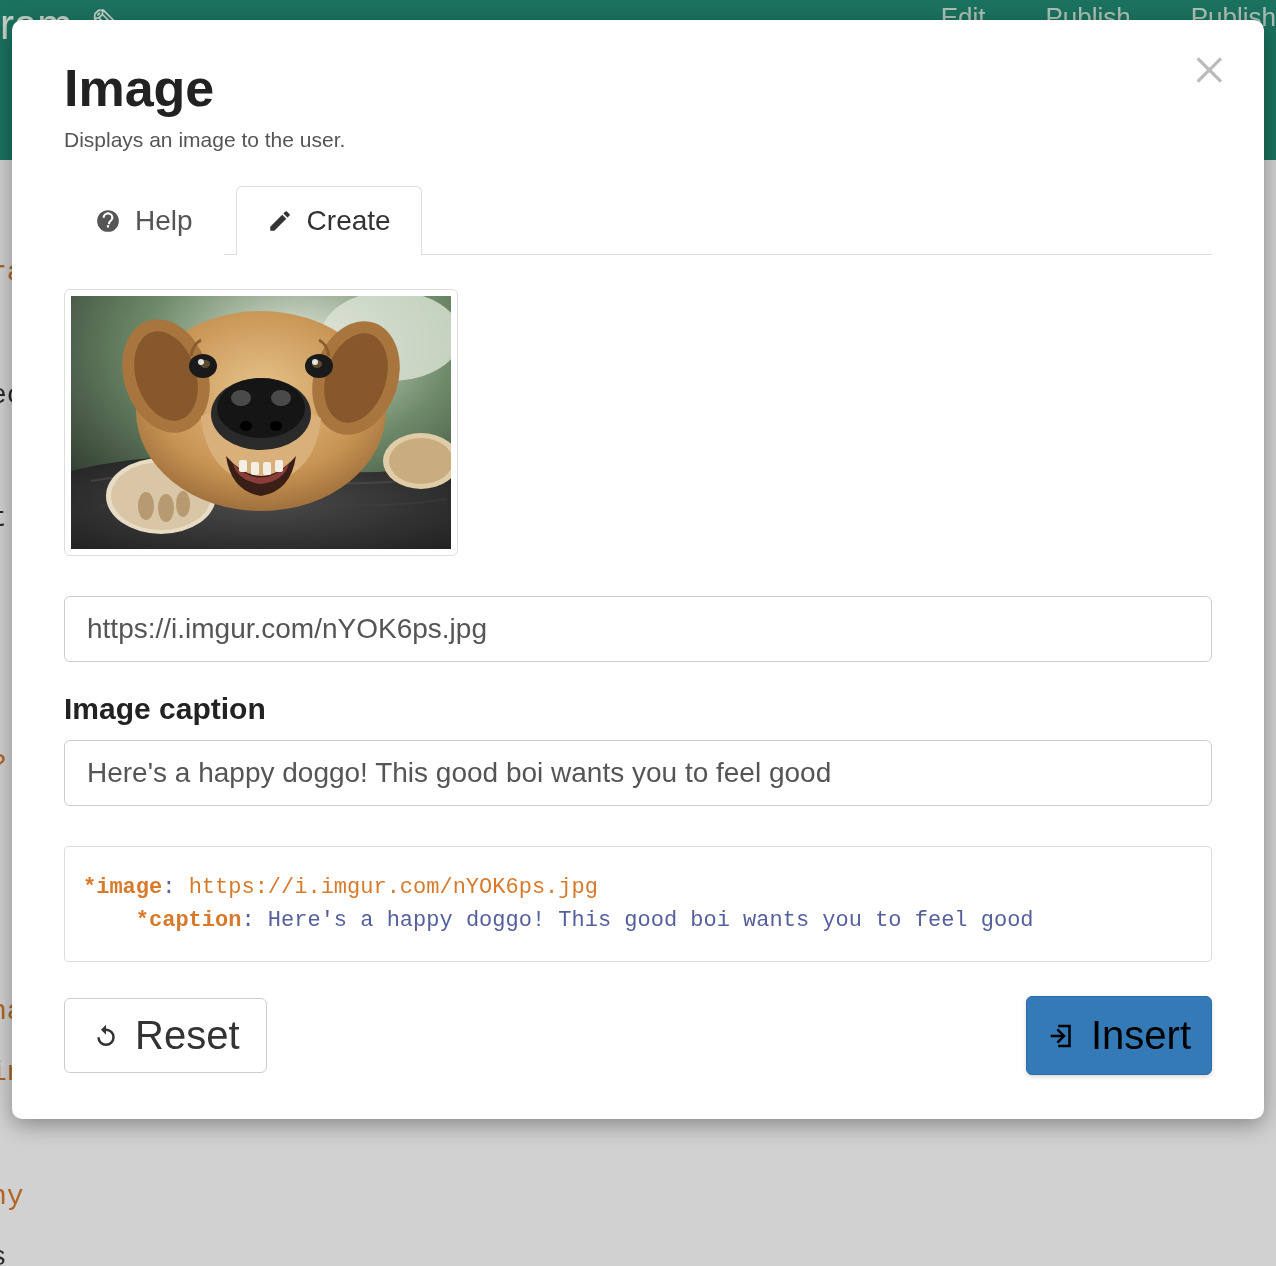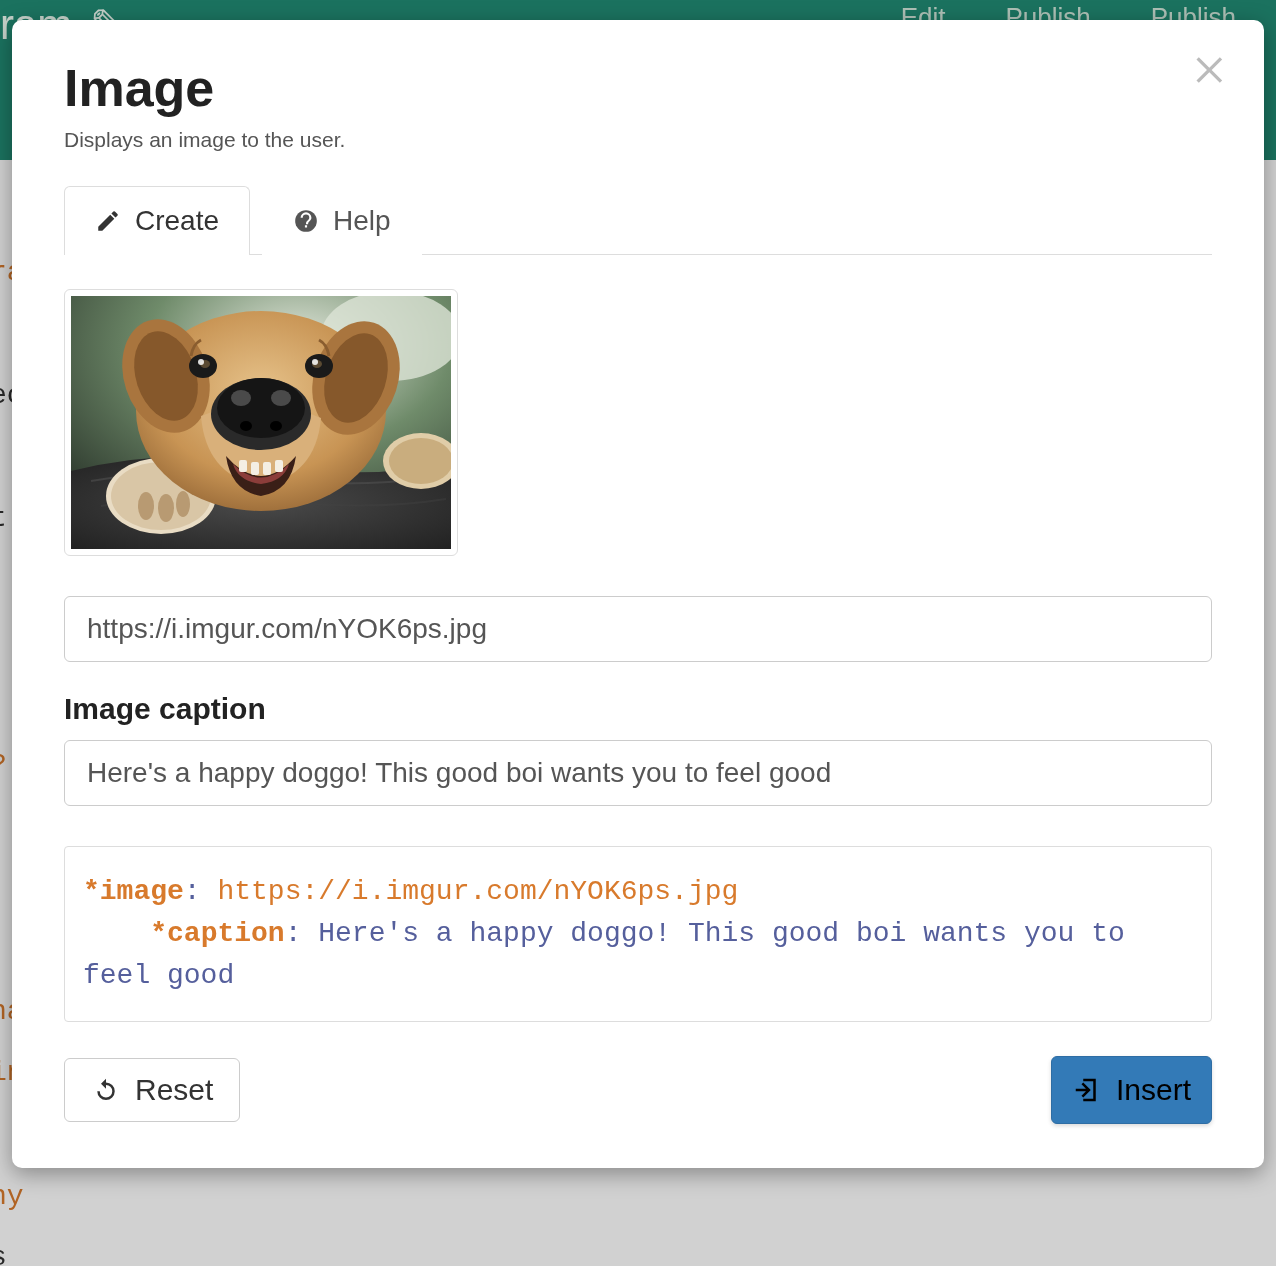--- a/index.html
+++ b/index.html
@@ -1,19 +1,19 @@
 <!DOCTYPE html>
 <html><head>
   <meta charset="utf-8">
   <style>
     * { margin: 0; padding: 0; box-sizing: border-box; }
     html, body { width: 1276px; height: 1266px; overflow: hidden; font-family: "Helvetica Neue", Helvetica, Arial, sans-serif; }
     .viewport { position: relative; width: 1276px; height: 1266px; }
     .bg { position: absolute; inset: 0; background: linear-gradient(to bottom, #218c74 0, #218c74 160px, #fff 160px, #fff 100%); }
-    .bg-nav { position: absolute; top: 0; left: 0; right: 0; height: 38px; display: flex; justify-content: flex-end; gap: 60px; padding-right: 40px; font-size: 26px; color: #e8f5e9; }
+    .bg-nav { position: absolute; top: 0; left: 0; right: 0; height: 38px; display: flex; justify-content: flex-end; gap: 60px; font-size: 26px; color: #e8f5e9; }
     .bg-nav span { opacity: 0.9; padding-top: 2px; }
     .bg-title { position: absolute; top: 0; left: 0; font-size: 42px; color: #f0fef5; font-weight: 500; padding-left: 0; }
     .bg-edit-icon { display: inline-block; margin-left: 6px; }
     .bg-code { position: absolute; top: 180px; left: -10px; font-family: Menlo, Monaco, Consolas, "Courier New", monospace; font-size: 28px; line-height: 2.2; color: #333; white-space: pre; }
     .bg-code .orange { color: #d87a2c; }
     .modal-backdrop { position: absolute; inset: 0; background: rgba(0,0,0,0.18); display: flex; align-items: flex-start; justify-content: center; padding-top: 20px; padding-bottom: 20px; }
     .modal { background: #fff; width: 1252px; border-radius: 10px; box-shadow: 0 6px 22px rgba(0,0,0,0.35); padding: 38px 52px 44px 52px; position: relative; }
     .close-x { position: absolute; top: 30px; right: 34px; width: 40px; height: 40px; color: #bbb; cursor: pointer; }
     .close-x svg { width: 100%; height: 100%; }
     .modal-title { font-size: 52px; font-weight: 700; color: #222; margin-bottom: 10px; }
@@ -23,27 +23,27 @@
     .tab.active { border-color: #ddd; color: #333; }
     .tab .icon { display: inline-flex; width: 26px; height: 26px; }
     .tab .icon svg { width: 100%; height: 100%; }
     .help-icon { width: 30px; height: 30px; }
     .preview-frame { display: inline-block; border: 1px solid #ddd; border-radius: 6px; padding: 6px; background: #fff; margin-bottom: 36px; }
     .preview-image { width: 380px; height: 253px; display: block; border-radius: 2px; }
     .preview-image svg { width: 100%; height: 100%; display: block; }
     .field-label { font-size: 30px; font-weight: 700; color: #222; margin-bottom: 14px; }
     .field-input { width: 100%; font-size: 28px; color: #555; padding: 16px 22px; border: 1px solid #ccc; border-radius: 6px; margin-bottom: 30px; background: #fff; outline: none; }
     .field-input::placeholder { color: #aaa; }
-    .code-preview { border: 1px solid #ddd; border-radius: 4px; padding: 24px 18px; font-family: Menlo, Monaco, Consolas, "Courier New", monospace; font-size: 28px; line-height: 1.5; background: #fff; margin-top: 10px; margin-bottom: 34px; white-space: pre-wrap; word-break: break-word; }
+    .code-preview { border: 1px solid #ddd; border-radius: 4px; padding: 24px 18px; font-family: Menlo, Monaco, Consolas, "Courier New", monospace; font-size: 22px; line-height: 1.5; background: #fff; margin-top: 10px; margin-bottom: 34px; white-space: pre-wrap; word-break: break-word; }
     .tk-key { color: #d87a2c; font-weight: 600; }
     .tk-colon { color: #555f9c; }
     .tk-val { color: #d87a2c; }
     .tk-caption-val { color: #555f9c; }
     .footer { display: flex; justify-content: space-between; align-items: center; }
-    .btn { display: inline-flex; align-items: center; gap: 14px; padding: 14px 26px; font-size: 30px; border-radius: 6px; cursor: pointer; border: 1px solid #ccc; background: #fff; color: #333; }
+    .btn { display: inline-flex; align-items: center; gap: 14px; padding: 14px 26px; font-size: 40px; border-radius: 6px; cursor: pointer; border: 1px solid #ccc; background: #fff; color: #333; }
     .btn .bicon { display: inline-flex; width: 30px; height: 30px; }
     .btn .bicon svg { width: 100%; height: 100%; }
     .btn-primary { background: #337ab7; border-color: #2e6da4; color: #000000; padding: 16px 20px; box-shadow: 0 2px 4px rgba(0,0,0,0.15); }
   </style>
 </head>
 <body>
 
 <div class="viewport">
   <div class="bg">
     <div class="bg-title">
@@ -83,36 +83,36 @@
     <div class="modal">
       <div class="close-x">
         <svg viewBox="0 0 24 24">
             <path fill="currentColor" d="M18.3 5.71 12 12l6.3 6.29-1.41 1.42L10.59 13.4l-6.3 6.3-1.41-1.42L9.17 12 2.88 5.71 4.29 4.29l6.3 6.3 6.3-6.3z" transform="translate(1 0)"></path>
           </svg>
       </div>
       <div class="modal-title">Image</div>
       <div class="modal-subtitle">Displays an image to the user.</div>
 
       <div class="tabs">
+        <div class="tab">
+          <span class="icon help-icon">
+            <svg viewBox="0 0 24 24">
+                <circle cx="12" cy="12" r="10" fill="currentColor"></circle>
+                <path fill="#fff" d="M11 18h2v-2h-2v2zm1-14a5 5 0 0 0-5 5h2a3 3 0 1 1 6 0c0 1.5-1 2-2 3-1 1-1 1.5-1 3h2c0-1 0-1.5 1-2.5 1-1 2-2 2-3.5a5 5 0 0 0-5-5z"></path>
+              </svg>
+          </span>
+          <span>Help</span>
+        </div>
         <div class="tab active">
           <span class="icon">
             <svg viewBox="0 0 24 24">
                 <path fill="currentColor" d="M3 17.25V21h3.75L17.81 9.94l-3.75-3.75L3 17.25zM20.71 7.04a1 1 0 0 0 0-1.41l-2.34-2.34a1 1 0 0 0-1.41 0l-1.83 1.83 3.75 3.75 1.83-1.83z"></path>
               </svg>
           </span>
           <span>Create</span>
-        </div>
-        <div class="tab">
-          <span class="icon help-icon">
-            <svg viewBox="0 0 24 24">
-                <circle cx="12" cy="12" r="10" fill="currentColor"></circle>
-                <path fill="#fff" d="M11 18h2v-2h-2v2zm1-14a5 5 0 0 0-5 5h2a3 3 0 1 1 6 0c0 1.5-1 2-2 3-1 1-1 1.5-1 3h2c0-1 0-1.5 1-2.5 1-1 2-2 2-3.5a5 5 0 0 0-5-5z"></path>
-              </svg>
-          </span>
-          <span>Help</span>
         </div>
       </div>
 
       <div class="preview-frame">
         <div class="preview-image">
           <svg viewBox="0 0 380 253" preserveAspectRatio="xMidYMid slice">
             <defs>
               <radialGradient id="bgGrad" cx="60%" cy="20%" r="80%">
                 <stop offset="0%" stop-color="#e3e8dd"></stop>
                 <stop offset="50%" stop-color="#6f8b6a"></stop>

